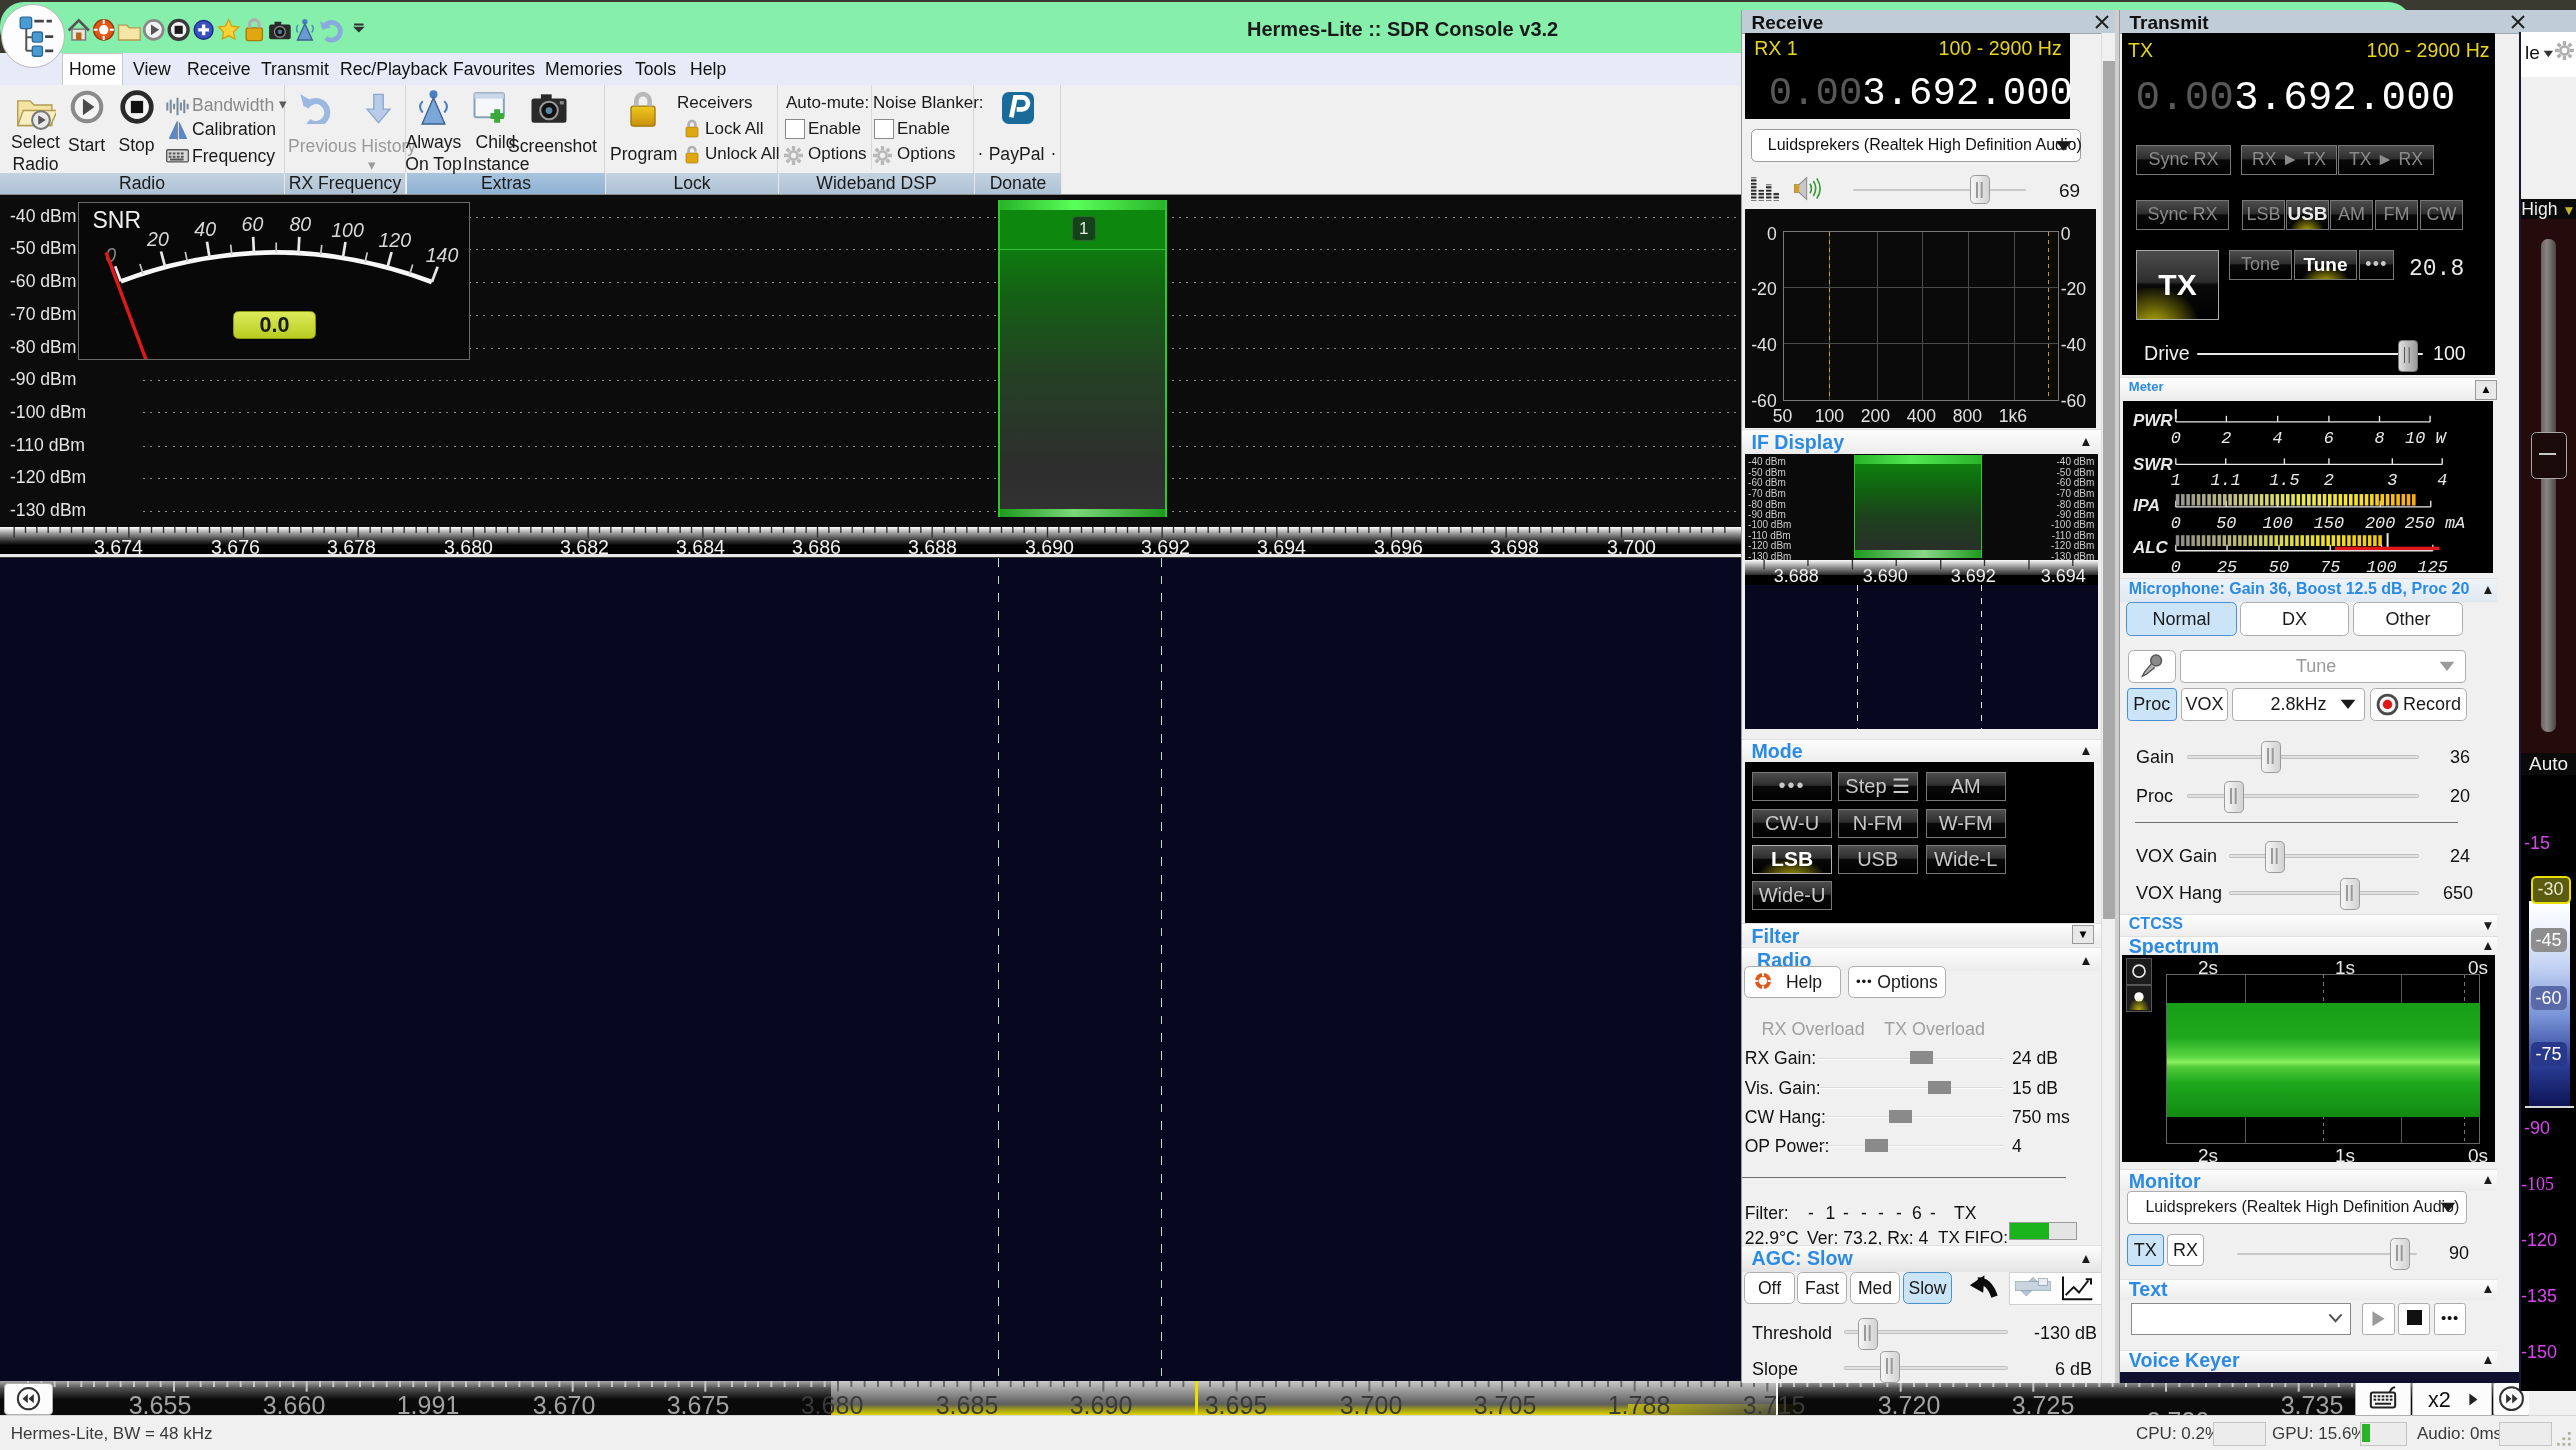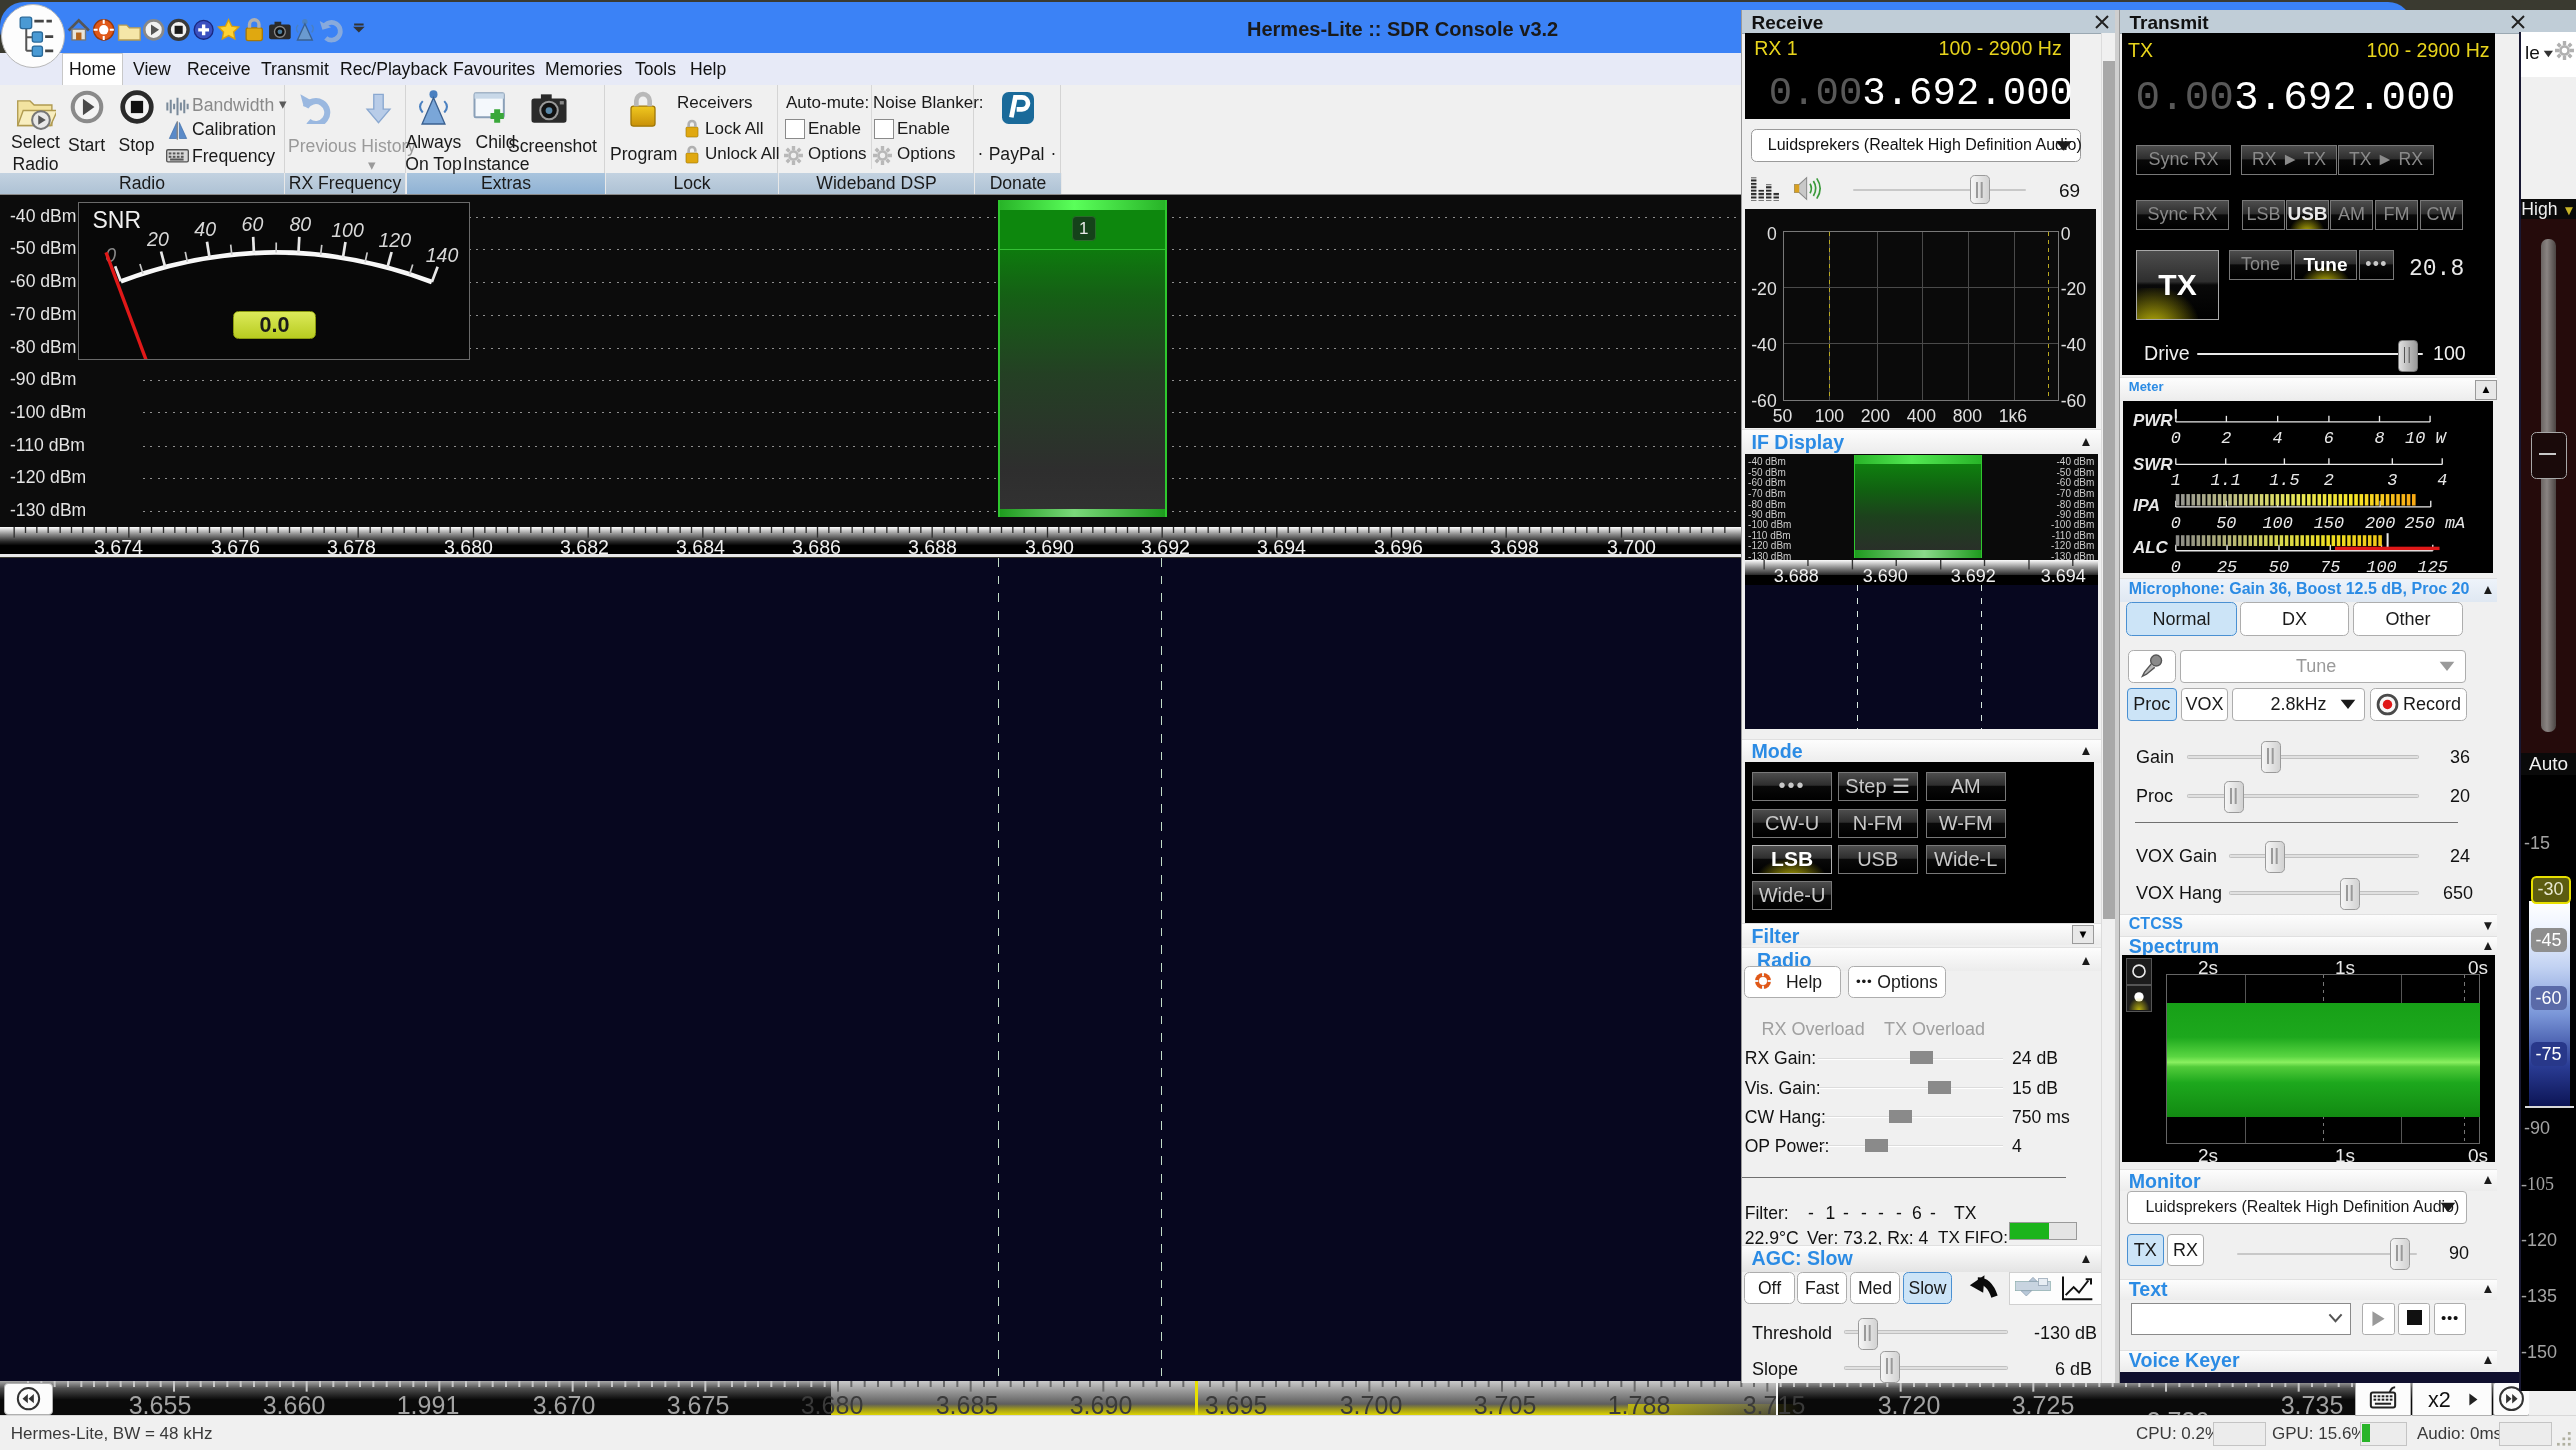--- a/index.html
+++ b/index.html
@@ -17,28 +17,28 @@
 .stdtrack{position:absolute;height:2.7px;background:#e0e0e0;border:0.7px solid #c0c0c0;border-radius:1.4px;}
 .stdthumb{position:absolute;width:20px;height:30px;background:linear-gradient(90deg,#f6f6f6,#d2d2d2);border:0.7px solid #9a9a9a;border-radius:4.7px;}
 .stdthumb:before{content:"";position:absolute;left:5.4px;top:6px;width:1.4px;height:16px;background:#9a9a9a;box-shadow:4.7px 0 0 #9a9a9a;}
 .gridrow{left:143px;width:1597px;height:1.4px;background:repeating-linear-gradient(90deg,#8f8f8f 0,#8f8f8f 2px,transparent 2px,transparent 7.4px);}
 .dbl{left:10px;font-size:17.6px;color:#e4e4e4;}
 .glab{text-align:right;font-size:17.6px;color:#e0e0e0;}
 .glabL{font-size:17.6px;color:#e0e0e0;}
 .glab2{font-size:17.6px;color:#e0e0e0;}
 .ifdbl{position:absolute;font-size:10px;color:#cccccc;}
 .ifdot{position:absolute;left:68px;width:257px;height:0.7px;background:repeating-linear-gradient(90deg,#888 0,#888 1.4px,transparent 1.4px,transparent 6px);}
-.scl{left:0;width:32px;text-align:center;font-size:18px;color:#a3a3a3;}
+.scl{left:0;width:32px;text-align:center;font-size:18px;color:#d946ef;}
 .dis{color:#8a8a8a;}
 
 </style>
 </head>
 <body>
 <div id="page">
-<div id="titlebar" class="abs" style="left:0;top:2px;width:2412px;height:51px;background:#3b82f6;border-radius:24px;">
+<div id="titlebar" class="abs" style="left:0;top:2px;width:2412px;height:51px;background:#86efac;border-radius:24px;">
   <div class="abs" style="left:1.4px;top:2px;width:62px;height:62px;border-radius:50%;background:#fdfdfd;border:1.4px solid #b8b8b8;z-index:5;">
     <svg width="62" height="62" viewBox="0 0 92 92">
       <g stroke="#555" stroke-width="3" fill="none">
             <path d="M36 28 v40 M36 48 h10 M36 68 h10"></path>
           </g>
       <g fill="#4a9ad4" stroke="#2a6a9a" stroke-width="2">
         <rect x="27" y="18" width="17" height="17" rx="3"></rect>
             <rect x="45" y="40" width="15" height="15" rx="3"></rect>
             <rect x="45" y="61" width="15" height="15" rx="3"></rect>
       </g>

